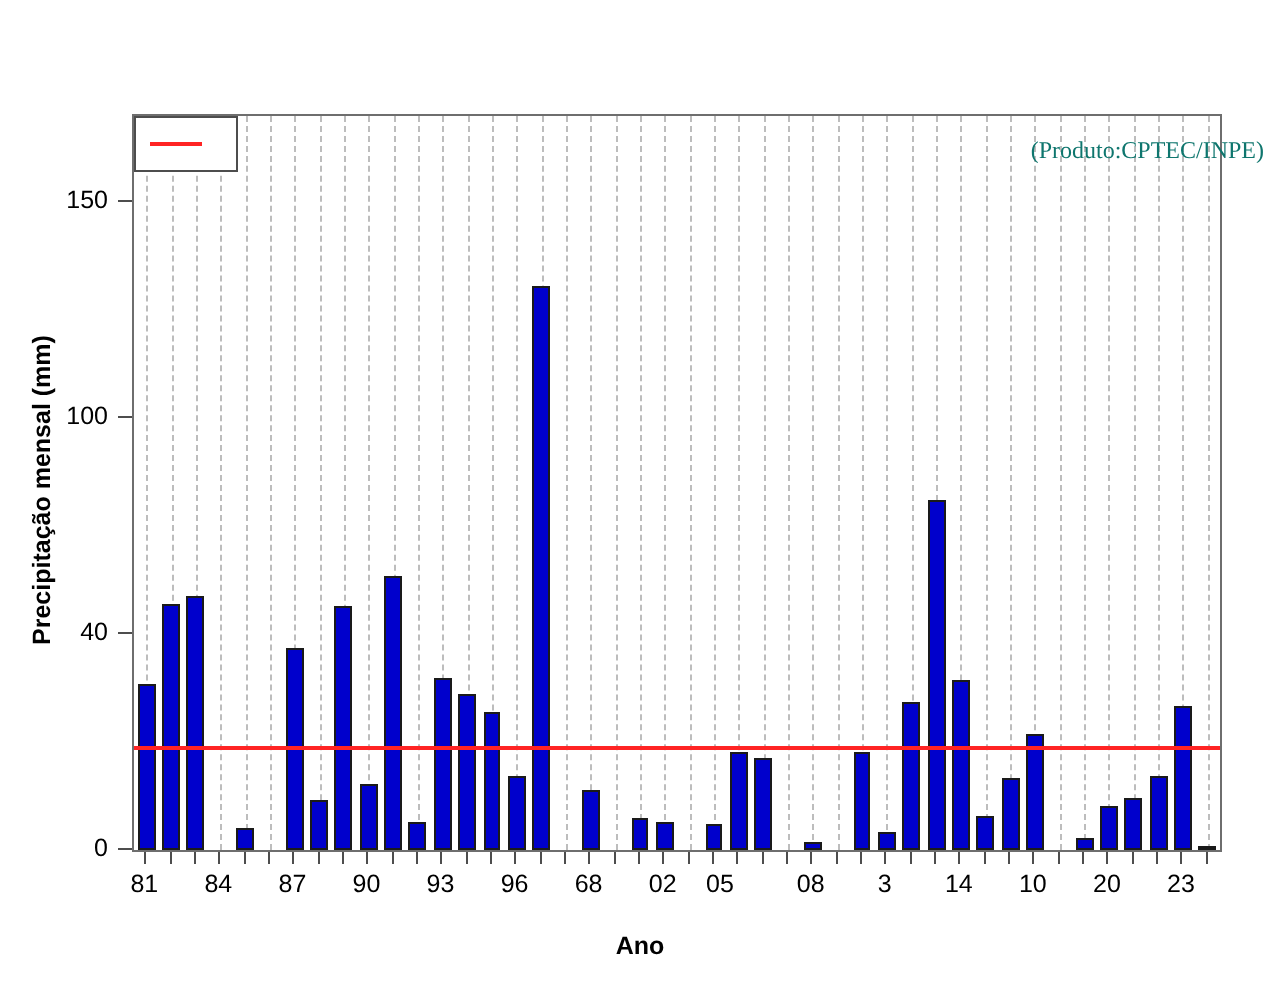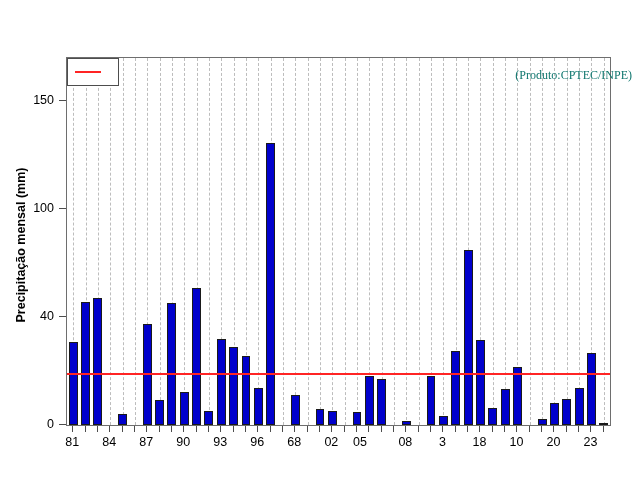--- a/index.html
+++ b/index.html
@@ -355,19 +355,20 @@
       <div class="xtick-label" style="left: 43.1932px;">84</div>
       <div class="xtick-label" style="left: 80.2159px;">87</div>
       <div class="xtick-label" style="left: 117.239px;">90</div>
       <div class="xtick-label" style="left: 154.261px;">93</div>
       <div class="xtick-label" style="left: 191.284px;">96</div>
       <div class="xtick-label" style="left: 228.307px;">68</div>
       <div class="xtick-label" style="left: 265.33px;">02</div>
       <div class="xtick-label" style="left: 294px;">05</div>
       <div class="xtick-label" style="left: 339.375px;">08</div>
       <div class="xtick-label" style="left: 376.398px;">3</div>
-      <div class="xtick-label" style="left: 413.42px;">18</div>
+      <div class="xtick-label" style="left: 413.42px;">14</div>
       <div class="xtick-label" style="left: 450.443px;">10</div>
       <div class="xtick-label" style="left: 487.466px;">20</div>
       <div class="xtick-label" style="left: 524.489px;">23</div>
     </div>
+  <div id="xlabel">Ano</div>
 
 </div>
 
 </body></html>

